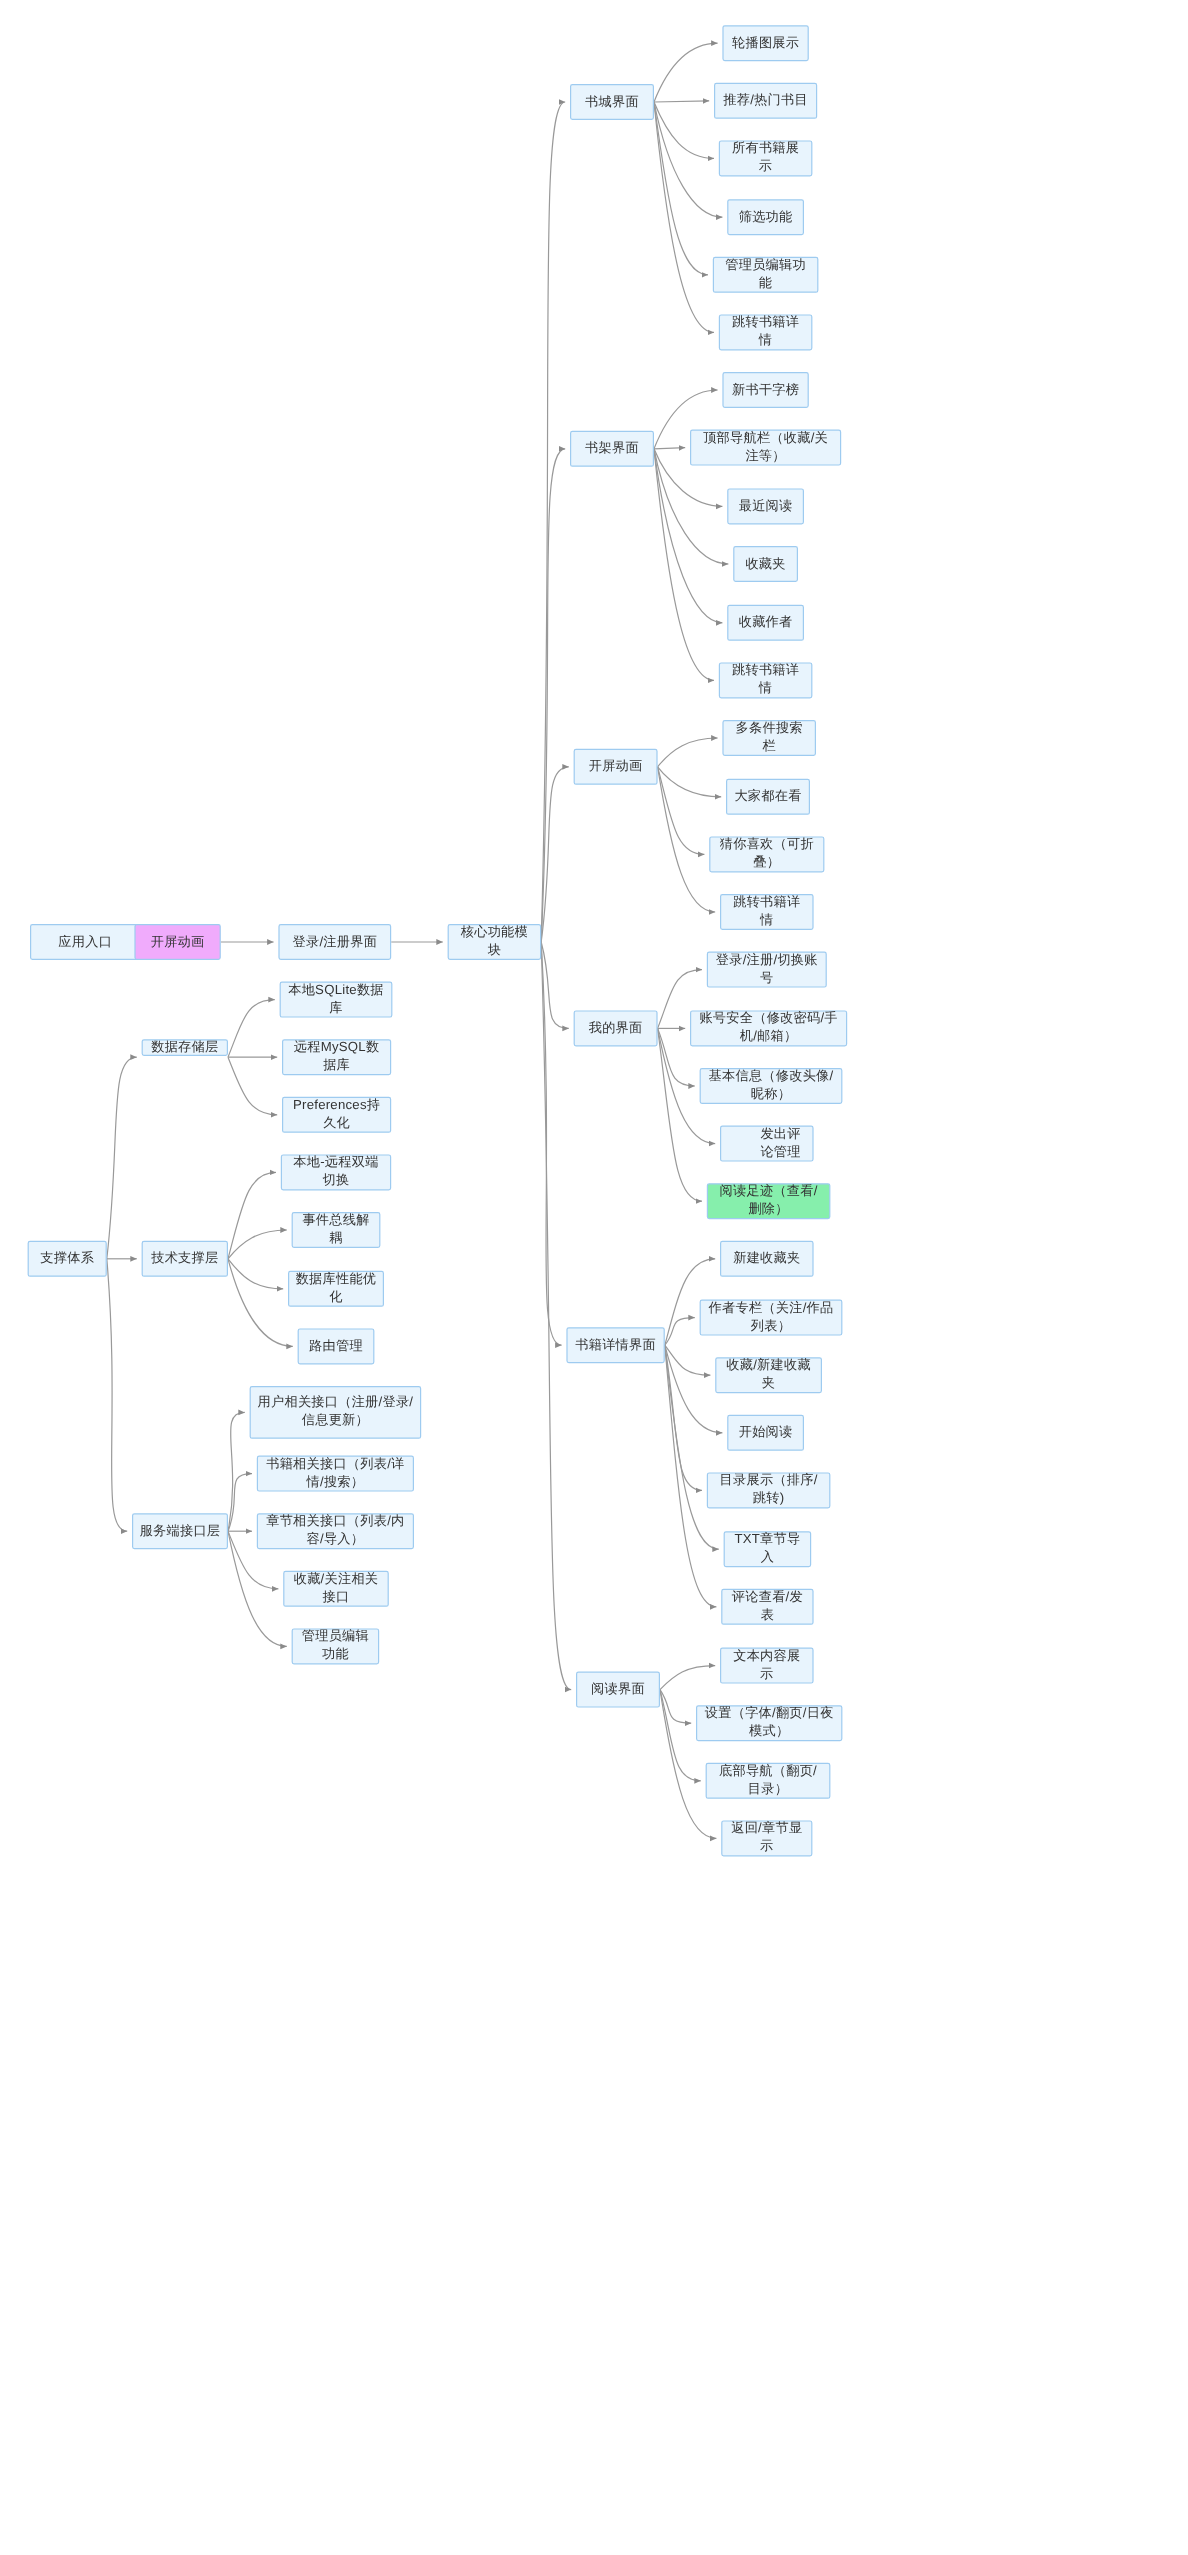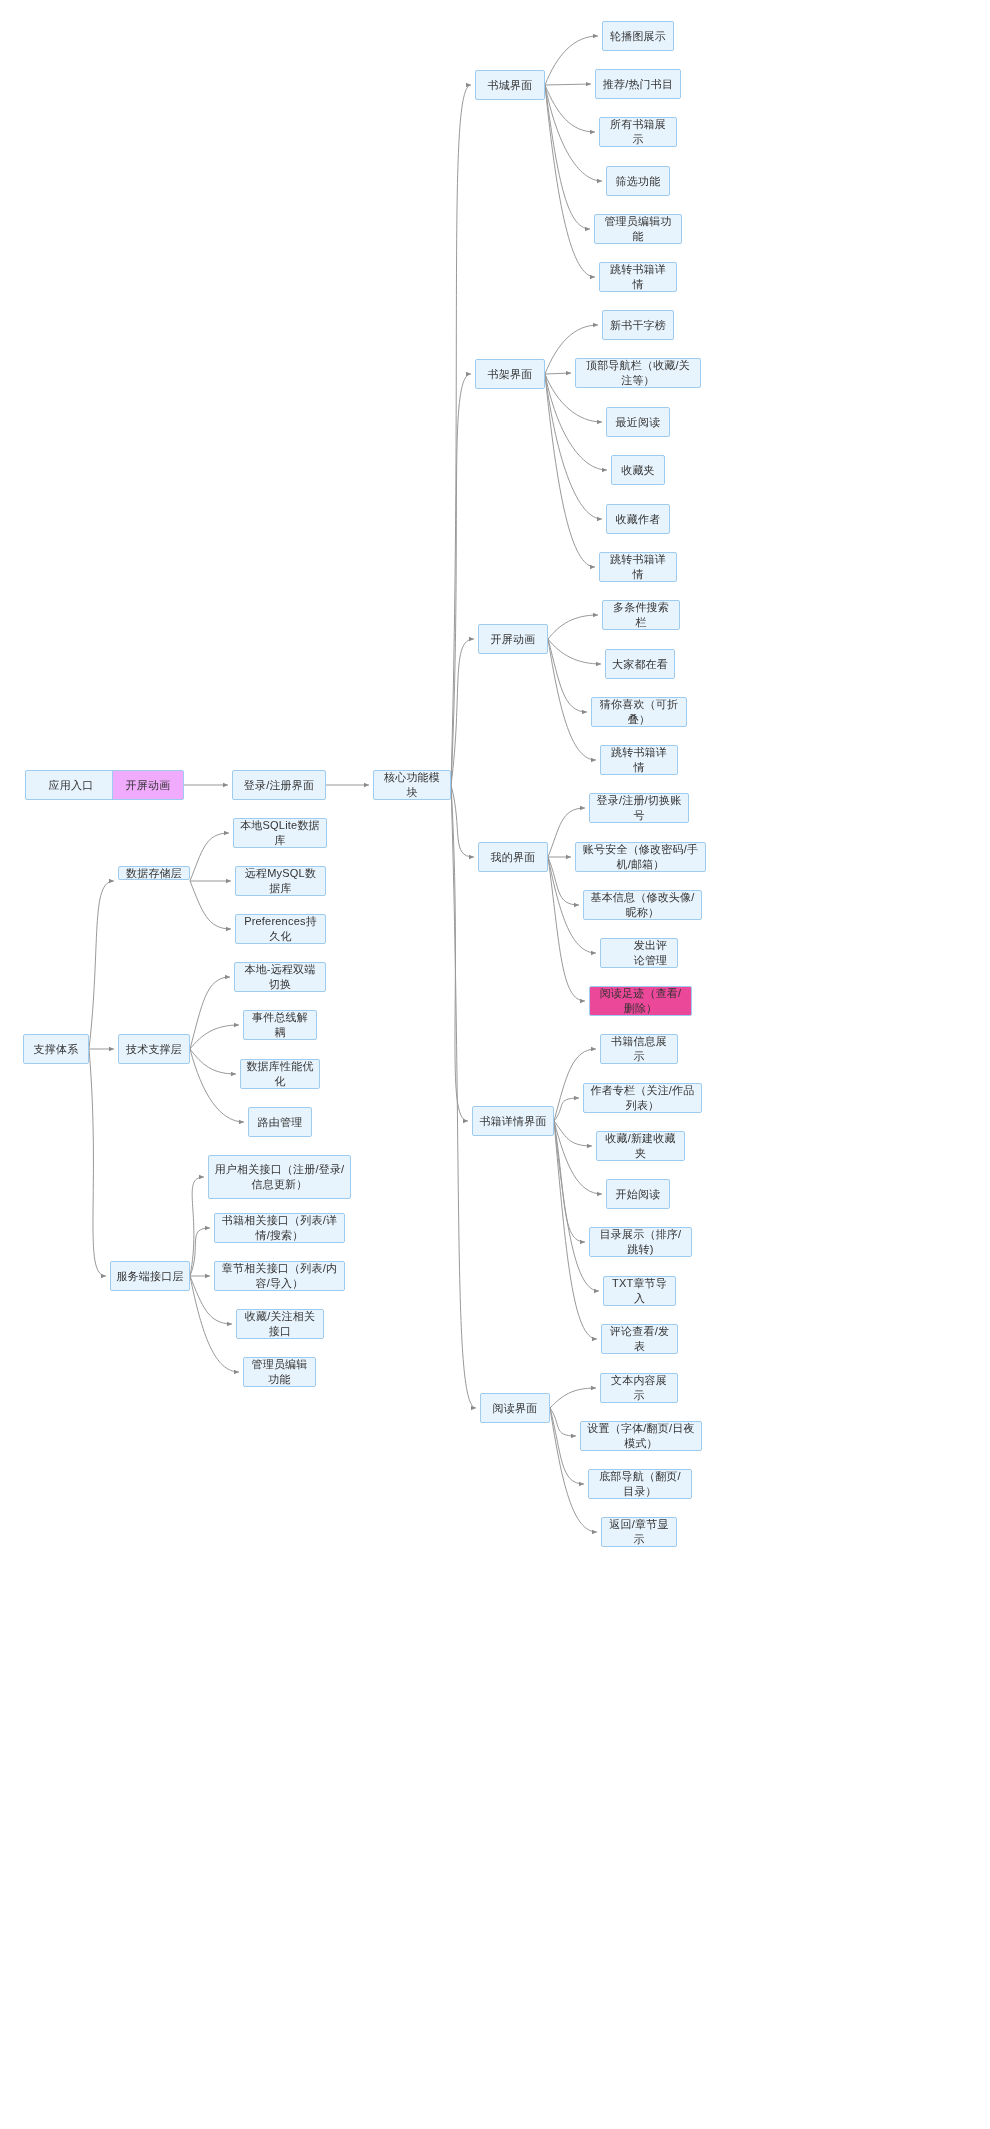--- a/index.html
+++ b/index.html
@@ -187,28 +187,28 @@
       </div>
       <div class="node" style="left: 575px; top: 842px; width: 131px; height: 30px; background: rgb(232, 244, 253); border-color: rgb(158, 203, 240); color: rgb(51, 51, 51);">
         <span>账号安全（修改密码/手机/邮箱）</span>
       </div>
       <div class="node" style="left: 583px; top: 890px; width: 119px; height: 30px; background: rgb(232, 244, 253); border-color: rgb(158, 203, 240); color: rgb(51, 51, 51);">
         <span>基本信息（修改头像/昵称）</span>
       </div>
       <div class="node" style="left: 600px; top: 938px; width: 78px; height: 30px; background: rgb(232, 244, 253); border-color: rgb(158, 203, 240); color: rgb(51, 51, 51); padding-left: 28px;">
         <span>发出评论管理</span>
       </div>
-      <div class="node" style="left: 589px; top: 986px; width: 103px; height: 30px; background: #ec4899; border-color: rgb(158, 203, 240); color: rgb(51, 51, 51);">
+      <div class="node" style="left: 589px; top: 986px; width: 103px; height: 30px; background: #86efac; border-color: rgb(158, 203, 240); color: rgb(51, 51, 51);">
         <span>阅读足迹（查看/删除）</span>
       </div>
       <div class="node" style="left: 472px; top: 1106px; width: 82px; height: 30px; background: rgb(232, 244, 253); border-color: rgb(158, 203, 240); color: rgb(51, 51, 51);">
         <span>书籍详情界面</span>
       </div>
       <div class="node" style="left: 600px; top: 1034px; width: 78px; height: 30px; background: rgb(232, 244, 253); border-color: rgb(158, 203, 240); color: rgb(51, 51, 51);">
-        <span>书籍信息展示</span>
+        <span>新建收藏夹</span>
       </div>
       <div class="node" style="left: 583px; top: 1083px; width: 119px; height: 30px; background: rgb(232, 244, 253); border-color: rgb(158, 203, 240); color: rgb(51, 51, 51);">
         <span>作者专栏（关注/作品列表）</span>
       </div>
       <div class="node" style="left: 596px; top: 1131px; width: 89px; height: 30px; background: rgb(232, 244, 253); border-color: rgb(158, 203, 240); color: rgb(51, 51, 51);">
         <span>收藏/新建收藏夹</span>
       </div>
       <div class="node" style="left: 606px; top: 1179px; width: 64px; height: 30px; background: rgb(232, 244, 253); border-color: rgb(158, 203, 240); color: rgb(51, 51, 51);">
         <span>开始阅读</span>
       </div>

